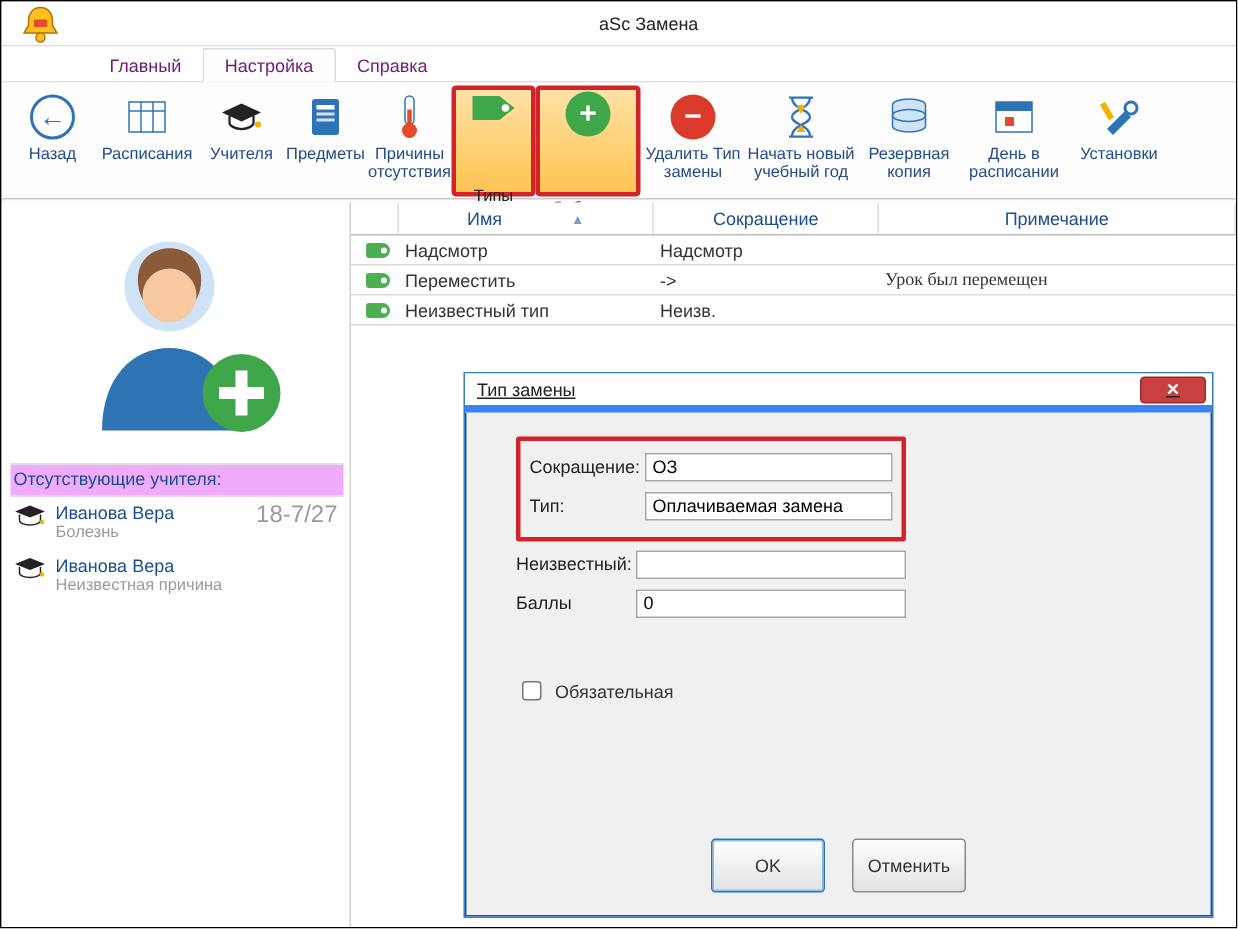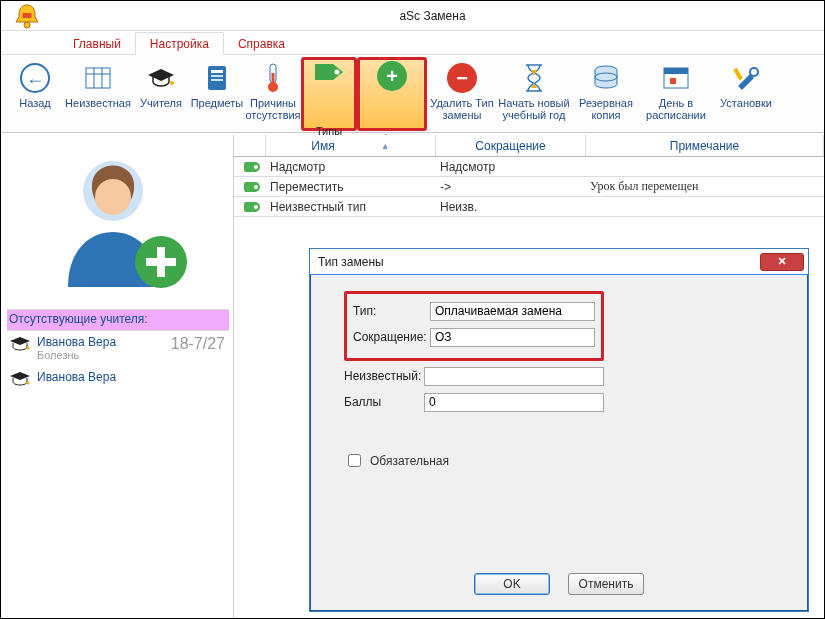--- a/index.html
+++ b/index.html
@@ -2,21 +2,21 @@
 <html><head>
 <meta charset="utf-8">
 <style>
   * { box-sizing: border-box; }
   html, body { margin:0; padding:0; font-family: "Segoe UI", Tahoma, sans-serif; font-size:12px; color:#333; }
   .app { width:825px; height:619px; border:1px solid #000; background:#fdfdfd; position:relative; overflow:hidden; }
   .titlebar { height:30px; display:flex; align-items:center; padding:0 6px; background:#fff; border-bottom:1px solid #dcdcdc; }
   .bell-wrap { width:40px; display:flex; justify-content:center; }
   .app-title { flex:1; text-align:center; font-size:12px; color:#222; }
   .tabs { height:24px; display:flex; align-items:flex-end; padding-left:58px; background:#fff; border-bottom:1px solid #dcdcdc; }
-  .tab { padding:4px 14px 3px; font-size:12px; color:#b91c1c; cursor:default; }
+  .tab { padding:4px 14px 3px; font-size:12px; color:#701a75; cursor:default; }
   .tab.active { background:#fdfdfd; border:1px solid #dcdcdc; border-bottom:1px solid #fdfdfd; position:relative; top:1px; border-radius:2px 2px 0 0; }
   .ribbon { height:78px; background:#fdfdfd; border-bottom:1px solid #c9c9c9; padding:2px 6px 0 6px; display:flex; align-items:flex-start; gap:0; }
   .rbtn { width:56px; height:74px; display:flex; flex-direction:column; align-items:center; justify-content:flex-start; text-align:center; font-size:11px; color:#234d86; line-height:12px; padding-top:4px; cursor:default; }
   .rbtn.wide { width:70px; }
   .rbtn.xwide { width:74px; }
   .rbtn .ric { height:34px; display:flex; align-items:center; justify-content:center; margin-bottom:2px; }
   .rbtn.hl { border:3px solid #d1242a; border-radius:3px; padding-top:1px; background:linear-gradient(#ffe1a6,#ffc452); }
   .rbtn.hl .lbl { color:#222;margin-top:40px; }
   .content { position:absolute; top:134px; left:0; right:0; bottom:0; display:flex; }
   .sidebar { width:233px; border-right:1px solid #d0d0d0; padding:6px 4px 0 6px; background:#fff; }
@@ -40,33 +40,33 @@
   .grid-row .cell { display:flex; align-items:center; padding-left:4px; }
   .ca { width:32px; justify-content:center; }
   .cb { width:170px; }
   .cc { width:150px; }
   .cd { flex:1;font-family:Liberation Serif, serif; }
   .tag-icon { width:16px; height:10px; background:#4caf50; border-radius:2px 5px 5px 2px; position:relative; }
   .tag-icon:after { content:""; position:absolute; right:2px; top:3px; width:4px; height:4px; background:#fff; border-radius:50%; }
 
   
   .dialog { position:absolute; left:308px; top:247px; width:500px; height:364px; background:#f0f0f0; border:1px solid #3a7ac0; box-shadow:0 0 0 1px #185a9d inset; }
-  .dlg-title { height:26px; background:#fff; border-bottom:1px solid #3b82f6; display:flex; align-items:center; padding:0 4px 0 8px; font-size:12px; color:#222; }
+  .dlg-title { height:26px; background:#fff; border-bottom:5px solid #3b82f6; display:flex; align-items:center; padding:0 4px 0 8px; font-size:12px; color:#222;text-decoration:underline; }
   .dlg-title .spacer { flex:1; }
   .dlg-close { width:44px; height:18px; background:#c84040; border:1px solid #9c2a2a; border-radius:3px; display:flex; align-items:center; justify-content:center; color:#fff; font-size:11px; font-weight:bold; }
   .dlg-body { padding:16px 18px 0 34px; }
   .hl-box { border:3px solid #d1242a; border-radius:2px; padding:6px 6px 6px 6px; width:260px; }
   .form-row { display:flex; align-items:center; height:22px; margin-bottom:4px; }
   .form-row label { width:80px; font-size:12px; color:#222; }
   .form-row input[type=text] { flex:1; height:19px; border:1px solid #a8a8a8; font-size:12px; padding:1px 4px; background:#fff; }
   .form-row.after { margin-top:4px; }
   .chk-row { margin-top:38px; display:flex; align-items:center; gap:6px; font-size:12px; }
   .chk-row input { width:13px; height:13px; }
   .dlg-buttons { position:absolute; bottom:16px; left:0; right:0; display:flex; justify-content:center; gap:18px; }
-  .btn { width:76px; height:22px; border:1px solid #8a8a8a; border-radius:3px; background:linear-gradient(#fefefe,#e3e3e3); font-size:12px; display:flex; align-items:center; justify-content:center; cursor:default; }
+  .btn { width:76px; height:36px; border:1px solid #8a8a8a; border-radius:3px; background:linear-gradient(#fefefe,#e3e3e3); font-size:12px; display:flex; align-items:center; justify-content:center; cursor:default; }
   .btn.primary { border:1px solid #2e74b5; box-shadow:0 0 0 1px #8cc1ee inset; }
 
   
   .circle-btn { width:30px; height:30px; border-radius:50%; display:flex; align-items:center; justify-content:center; font-size:20px; font-weight:bold; color:#fff; }
   .ring { width:30px; height:30px; border-radius:50%; border:2px solid #2e74b5; display:flex; align-items:center; justify-content:center; color:#2e74b5; font-size:18px; }
 </style>
 </head>
 <body>
 
 <div class="app">
@@ -99,21 +99,21 @@
 
     <div class="rbtn wide">
       <div class="ric">
         <svg width="28" height="28">
             <rect x="2" y="4" width="24" height="20" fill="#fff" stroke="#2e74b5"></rect>
             <line x1="2" y1="10" x2="26" y2="10" stroke="#2e74b5"></line>
             <line x1="10" y1="4" x2="10" y2="24" stroke="#2e74b5"></line>
             <line x1="18" y1="4" x2="18" y2="24" stroke="#2e74b5"></line>
           </svg>
       </div>
-      <div class="lbl">Неизвестная</div>
+      <div class="lbl">Расписания</div>
     </div>
 
     <div class="rbtn">
       <div class="ric">
         <svg width="30" height="24">
             <path d="M15 3L28 9 15 15 2 9z" fill="#222"></path>
             <path d="M7 11v5c0 2 4 4 8 4s8-2 8-4v-5" fill="none" stroke="#222" stroke-width="1.5"></path>
             <circle cx="26" cy="17" r="2" fill="#f2b200"></circle>
           </svg>
       </div>
@@ -248,20 +248,21 @@
       <div class="absent-item">
         <div class="cap-icon">
           <svg width="22" height="18">
               <path d="M11 2l10 4-10 4L1 6z" fill="#222"></path>
               <path d="M4 8v4c0 1.5 3 3 7 3s7-1.5 7-3V8" fill="none" stroke="#222"></path>
               <circle cx="19" cy="13" r="1.5" fill="#f2b200"></circle>
             </svg>
         </div>
         <div class="tx">
           <div class="name">Иванова Вера</div>
+          <div class="reason">Неизвестная причина</div>
         </div>
         <div class="meta"></div>
       </div>
     </div>
 
     <div class="main">
       <div class="grid-head">
         <div class="gh-cell gh-a"></div>
         <div class="gh-cell gh-b">
           <span>Имя</span>
@@ -305,26 +306,26 @@
       <span class="spacer"></span>
       <div class="dlg-close">
         <span>✕</span>
       </div>
     </div>
 
     <div class="dlg-body">
 
       <div class="hl-box">
         <div class="form-row">
+          <label>Сокращение:</label>
+          <input type="text" value="ОЗ" style="">
+        </div>
+        <div class="form-row">
           <label>Тип:</label>
           <input type="text" value="Оплачиваемая замена" style="">
-        </div>
-        <div class="form-row">
-          <label>Сокращение:</label>
-          <input type="text" value="ОЗ" style="">
         </div>
       </div>
 
       <div class="form-row after" style="width:260px">
         <label>Неизвестный:</label>
         <input type="text" value="" style="">
       </div>
       <div class="form-row" style="width:260px">
         <label>Баллы</label>
         <input type="text" value="0" style="">

